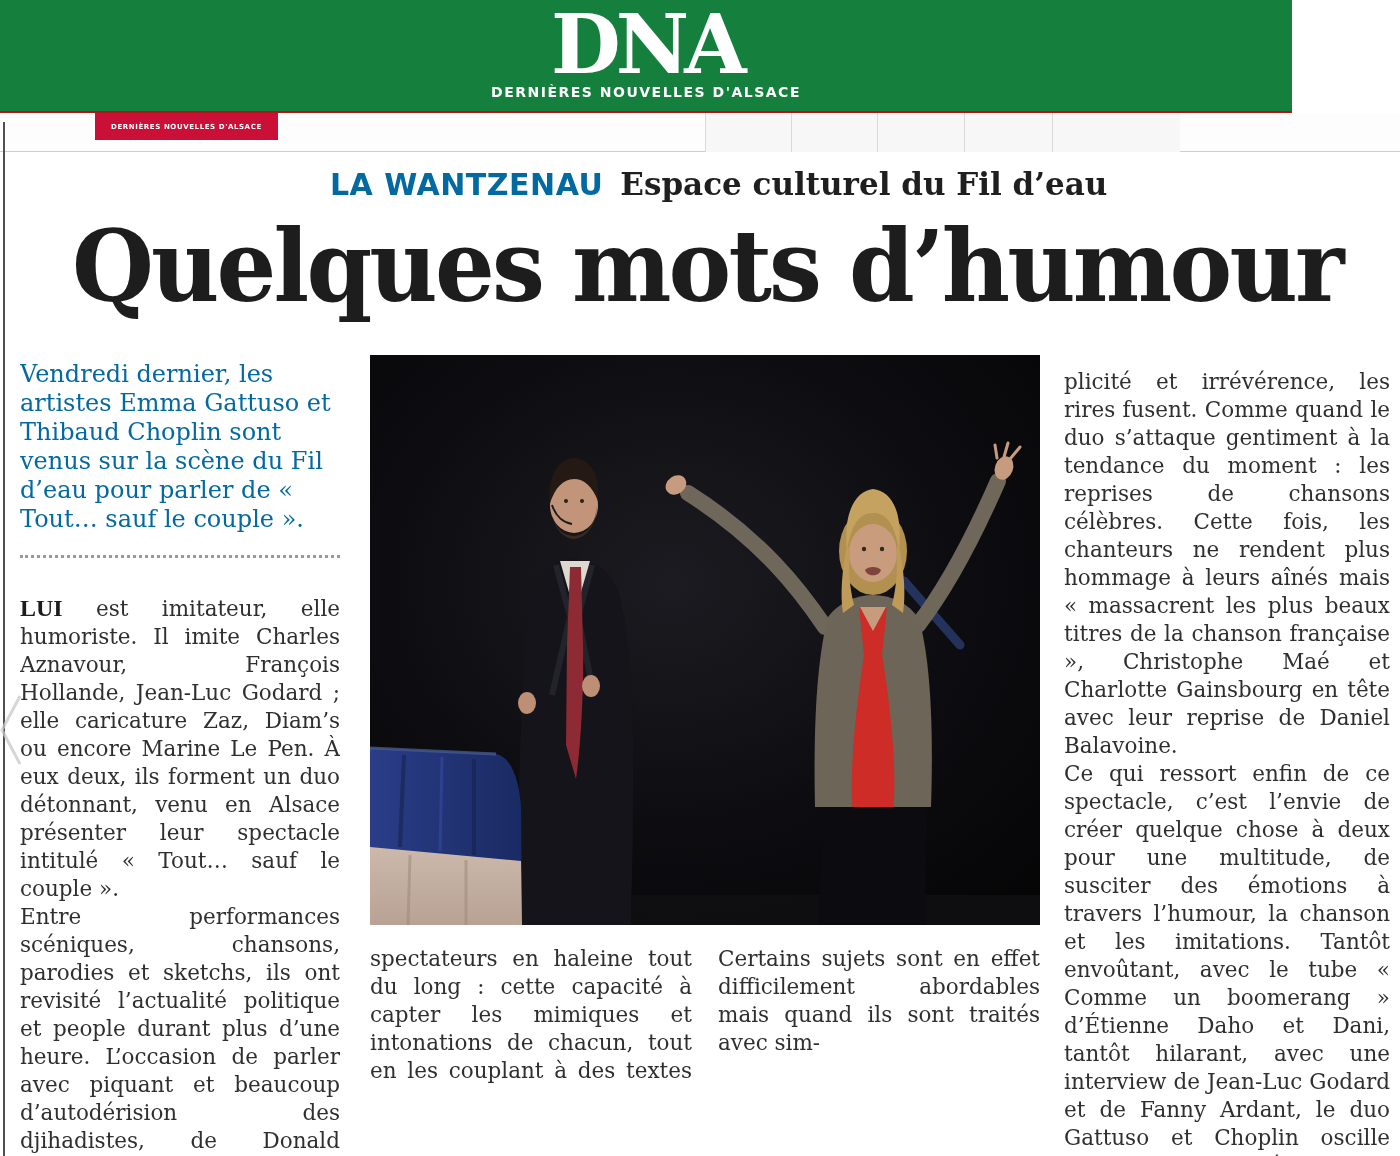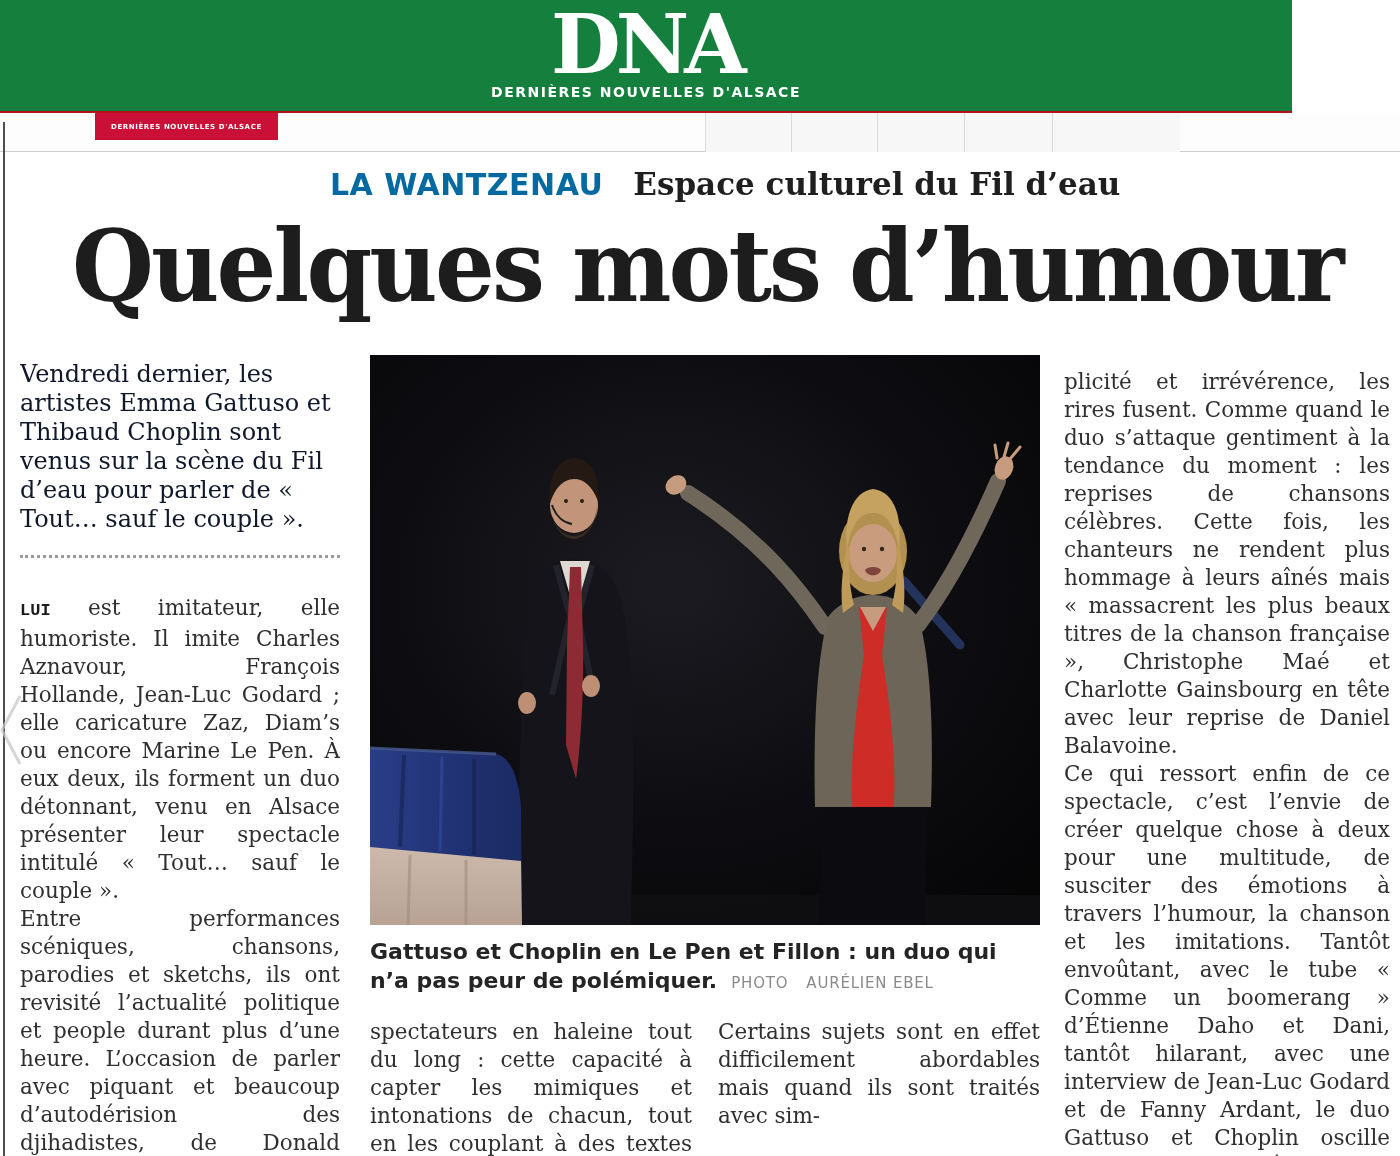--- a/index.html
+++ b/index.html
@@ -25,33 +25,33 @@
 
   
   .left-rule{position:absolute;left:3px;top:122px;width:2px;height:1034px;background:#4f4f4f;}
   .prev-arrow{position:absolute;left:-3px;top:688px;opacity:.75;cursor:pointer;}
 
   
   .kicker{position:absolute;left:330px;top:166px;white-space:nowrap;}
   .kicker-loc{font-family:"DejaVu Sans", sans-serif;font-weight:bold;font-size:30px;color:#0369a1;
               letter-spacing:.5px;text-align:center;}
   .kicker-title{font-family:"DejaVu Serif", serif;font-weight:bold;font-size:31px;color:#1f1f1f;
-                margin-left:30px;}
+                margin-left:17px;}
   .headline{position:absolute;left:72px;top:196px;font-family:"DejaVu Serif", serif;font-weight:bold;
             font-size:100px;line-height:140px;color:#1d1d1d;letter-spacing:-3px;white-space:nowrap;
             transform:scaleX(0.94);transform-origin:left center;}
 
   
   .bodytext{font-size:21.5px;line-height:28px;color:#2f2f2f;text-align:justify;}
   .bodytext p{margin:0;}
   .col1{position:absolute;left:20px;top:360px;width:320px;height:796px;overflow:hidden;}
-  .lede{font-size:24px;line-height:29px;color:#0f172a;text-align:left;margin:0;}
+  .lede{font-size:24px;line-height:29px;color:#0369a1;text-align:left;margin:0;}
   .dotted{border:0;border-top:3px dotted #9a9a9a;margin:21px 0 0 0;height:0;}
   .col1 .after-rule{margin-top:36px;}
-  .lead-in{font-family:Liberation Mono, monospace;font-weight:bold;color:#1c1c1c;font-size:17px;}
+  .lead-in{font-family:Liberation Serif, serif;font-weight:bold;color:#1c1c1c;font-size:24px;}
 
   .center{position:absolute;left:370px;top:355px;width:670px;}
   .photo{display:block;width:670px;height:570px;}
   .caption{margin-top:12px;font-family:"DejaVu Sans", sans-serif;font-weight:bold;font-size:22px;
            line-height:29px;color:#242424;text-align:left;}
   .credit{font-weight:normal;font-size:15px;color:#8a8a8a;letter-spacing:.8px;white-space:nowrap;}
   .credit-label{margin-left:14px;}
   .credit-name{margin-left:18px;}
   .subcols{display:flex;gap:26px;margin-top:20px;height:138px;overflow:hidden;}
   .subcol{width:322px;}
@@ -169,23 +169,20 @@
         <ellipse cx="503" cy="198" rx="24" ry="29" fill="#c99c7e"></ellipse>
         <path d="M477,196 C473,156 486,136 503,134 C521,136 533,155 529,194 C524,168 516,158 503,158 C489,158 481,170 477,196 Z" fill="#c6a261"></path>
         <path d="M477,190 C472,215 470,240 473,258 L484,250 C479,230 478,210 480,194 Z" fill="#bf9a58"></path>
         <path d="M529,190 C534,215 536,240 533,258 L522,250 C527,230 528,210 526,194 Z" fill="#bf9a58"></path>
         <circle cx="494" cy="194" r="2.2" fill="#32281e"></circle>
         <circle cx="512" cy="194" r="2.2" fill="#32281e"></circle>
         <path d="M495,215 C498,211 508,211 511,215 C509,222 497,222 495,215 Z" fill="#7e443c"></path>
       </g>
     </svg>
 
-    <div class="caption">
-      <span>Gattuso et Choplin en Le Pen et Fillon : un duo qui n’a pas peur de polémiquer.</span><span class="credit credit-label">PHOTO</span><span class="credit credit-name">AURÉLIEN EBEL</span>
-    </div>
 
     <div class="subcols bodytext">
       <div class="subcol">
         <p>spectateurs en haleine tout du long : cette capacité à capter les mimiques et intonations de chacun, tout en les couplant à des textes sans langue de bois,</p>
       </div>
       <div class="subcol">
         <p>Certains sujets sont en effet difficilement abordables mais quand ils sont traités avec sim-</p>
       </div>
     </div>
   </div>

